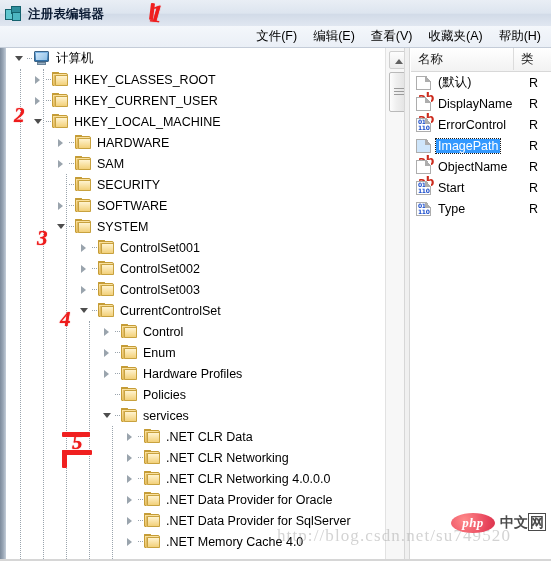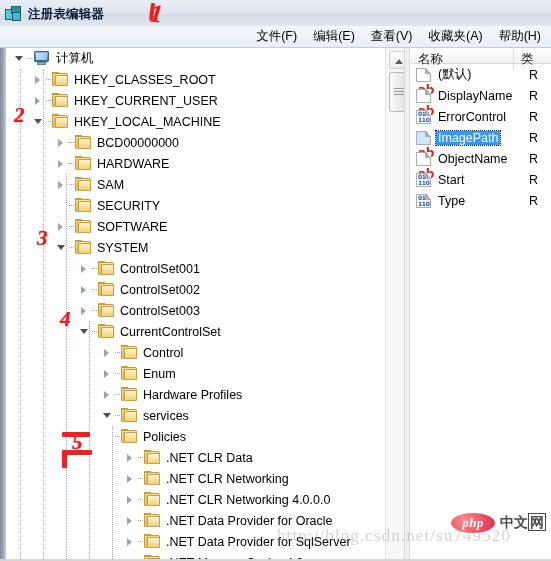--- a/index.html
+++ b/index.html
@@ -236,21 +236,21 @@
 
   
   .right-pane {
     position: absolute; left: 411px; top: 0;
     width: 140px; height: 513px;
     background: #fff;
     overflow: hidden;
   }
   .lv-header {
     position: relative;
-    height: 16px;
+    height: 24px;
     background: linear-gradient(to bottom,#ffffff,#f2f2f2);
     border-bottom: 1px solid #d8d8d8;
     display: flex;
   }
   .lv-header .col {
     height: 22px;
     display: flex; align-items: center;
     padding-left: 7px;
     font-size: 12.5px;
     color: #1a1a1a;
@@ -460,31 +460,20 @@
           </div>
           <div class="row" style="padding-left: 46px;">
             <span class="twisty closed"></span>
             <span class="dots"></span>
             <span class="folder">
               <span class="tab"></span>
               <span class="back"></span>
               <span class="spine"></span>
               <span class="front"></span>
             </span>
-            <span class="label">BCD00000000</span>
-          </div>
-          <div class="row" style="padding-left: 46px;">
-            <span class="twisty closed"></span>
-            <span class="dots"></span>
-            <span class="folder">
-              <span class="tab"></span>
-              <span class="back"></span>
-              <span class="spine"></span>
-              <span class="front"></span>
-            </span>
             <span class="label">HARDWARE</span>
           </div>
           <div class="row" style="padding-left: 46px;">
             <span class="twisty closed"></span>
             <span class="dots"></span>
             <span class="folder">
               <span class="tab"></span>
               <span class="back"></span>
               <span class="spine"></span>
               <span class="front"></span>
@@ -595,40 +584,40 @@
             <span class="dots"></span>
             <span class="folder">
               <span class="tab"></span>
               <span class="back"></span>
               <span class="spine"></span>
               <span class="front"></span>
             </span>
             <span class="label">Hardware Profiles</span>
           </div>
           <div class="row" style="padding-left: 92px;">
+            <span class="twisty "></span>
+            <span class="dots"></span>
+            <span class="folder">
+              <span class="tab"></span>
+              <span class="back"></span>
+              <span class="spine"></span>
+              <span class="front"></span>
+            </span>
+            <span class="label">Policies</span>
+          </div>
+          <div class="row" style="padding-left: 92px;">
             <span class="twisty open"></span>
             <span class="dots"></span>
             <span class="folder">
               <span class="tab"></span>
               <span class="back"></span>
               <span class="spine"></span>
               <span class="front"></span>
             </span>
             <span class="label">services</span>
-          </div>
-          <div class="row" style="padding-left: 92px;">
-            <span class="twisty "></span>
-            <span class="dots"></span>
-            <span class="folder">
-              <span class="tab"></span>
-              <span class="back"></span>
-              <span class="spine"></span>
-              <span class="front"></span>
-            </span>
-            <span class="label">Policies</span>
           </div>
           <div class="row" style="padding-left: 115px;">
             <span class="twisty closed"></span>
             <span class="dots"></span>
             <span class="folder">
               <span class="tab"></span>
               <span class="back"></span>
               <span class="spine"></span>
               <span class="front"></span>
             </span>

